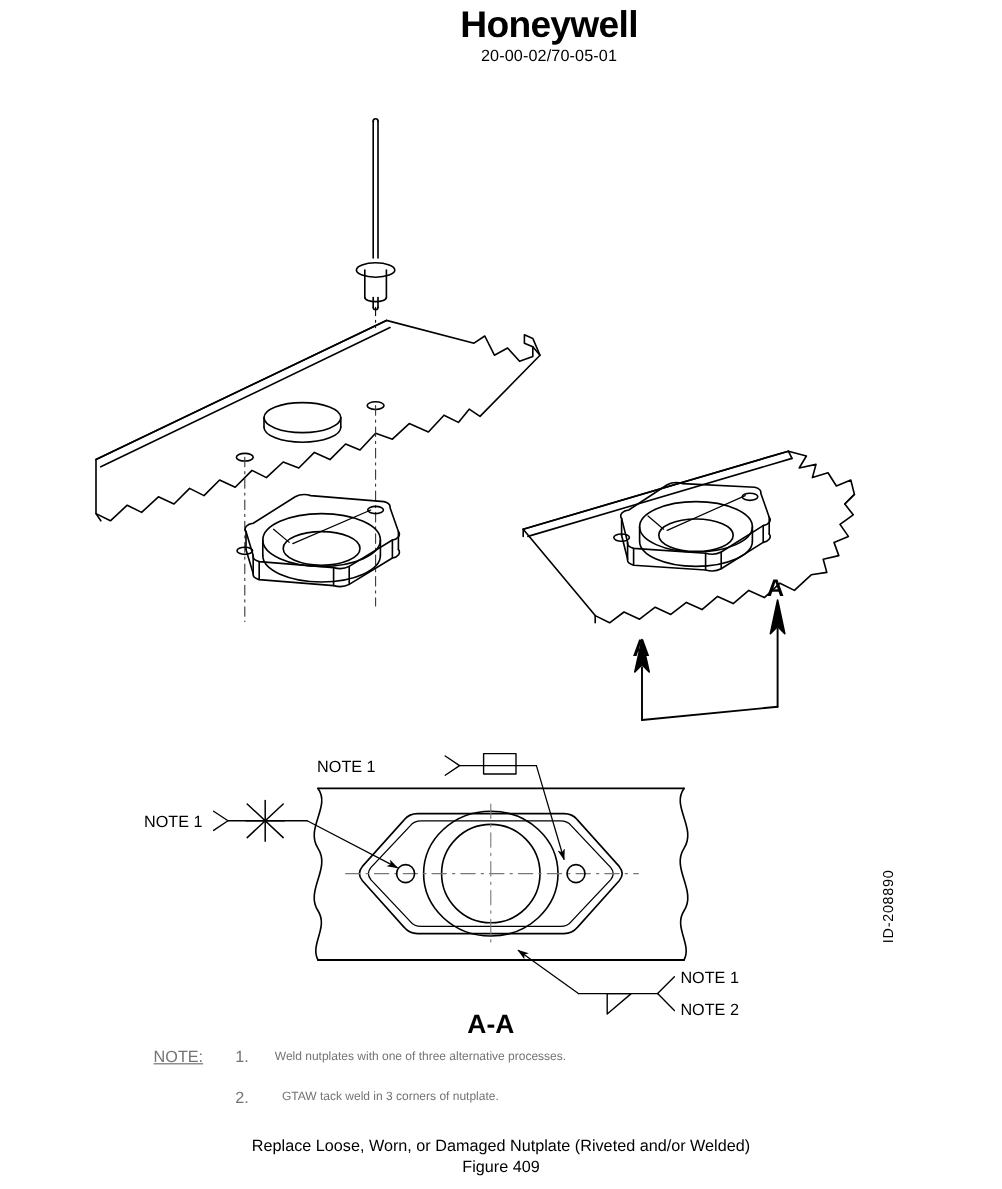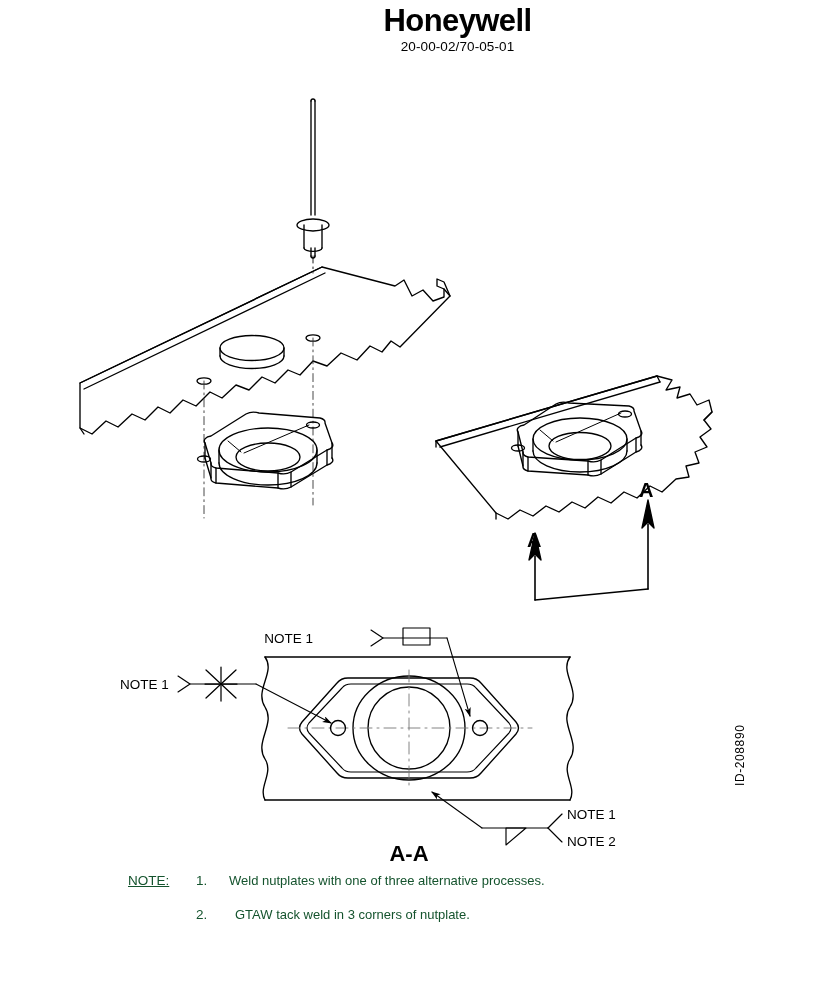--- a/index.html
+++ b/index.html
@@ -16,27 +16,27 @@
     font-weight:bold;font-size:31px;letter-spacing:-0.6px;
     line-height:34px;margin-top:4px;
   }
   .hdr-l2{font-size:15.5px;line-height:19px;letter-spacing:0.1px;}
   .hdr-l3{font-size:13.5px;line-height:17px;letter-spacing:0.1px;}
 
   
   #artwork{position:absolute;left:0;top:0;width:835px;height:991px;}
 
   
-  .notes{position:absolute;left:0;top:872px;width:667px;color:#14532d;
+  .notes{position:absolute;left:0;top:872px;width:667px;color:#737373;
          font-size:13.5px;line-height:17px;}
   .note-row{position:relative;height:34px;}
   .note-kw{position:absolute;left:128px;top:0;text-decoration:underline;
            font-size:13.5px;}
   .note-num{position:absolute;top:0;font-size:13.5px;}
-  .note-txt{position:absolute;top:0;font-size:13px;}
+  .note-txt{position:absolute;top:0;font-size:10px;}
   .n1 .note-num{left:196px;}
   .n1 .note-txt{left:229px;}
   .n2 .note-num{left:196px;}
   .n2 .note-txt{left:235px;}
 
   .caption{position:absolute;left:0;top:946px;width:835px;text-align:center;
            font-size:13.5px;line-height:17.5px;color:#000;}
 
   .idtag{
     position:absolute;left:733px;top:786px;
@@ -287,16 +287,20 @@
       <span class="note-kw">NOTE:</span>
       <span class="note-num">1.</span>
       <span class="note-txt">Weld nutplates with one of three alternative processes.</span>
     </div>
     <div class="note-row n2">
       <span class="note-num">2.</span>
       <span class="note-txt">GTAW tack weld in 3 corners of nutplate.</span>
     </div>
   </div>
 
+  <div class="caption">
+    <div>Replace Loose, Worn, or Damaged Nutplate (Riveted and/or Welded)</div>
+    <div>Figure 409</div>
+  </div>
 
   <div class="idtag">ID-208890</div>
 
 </div>
 
 </body></html>

